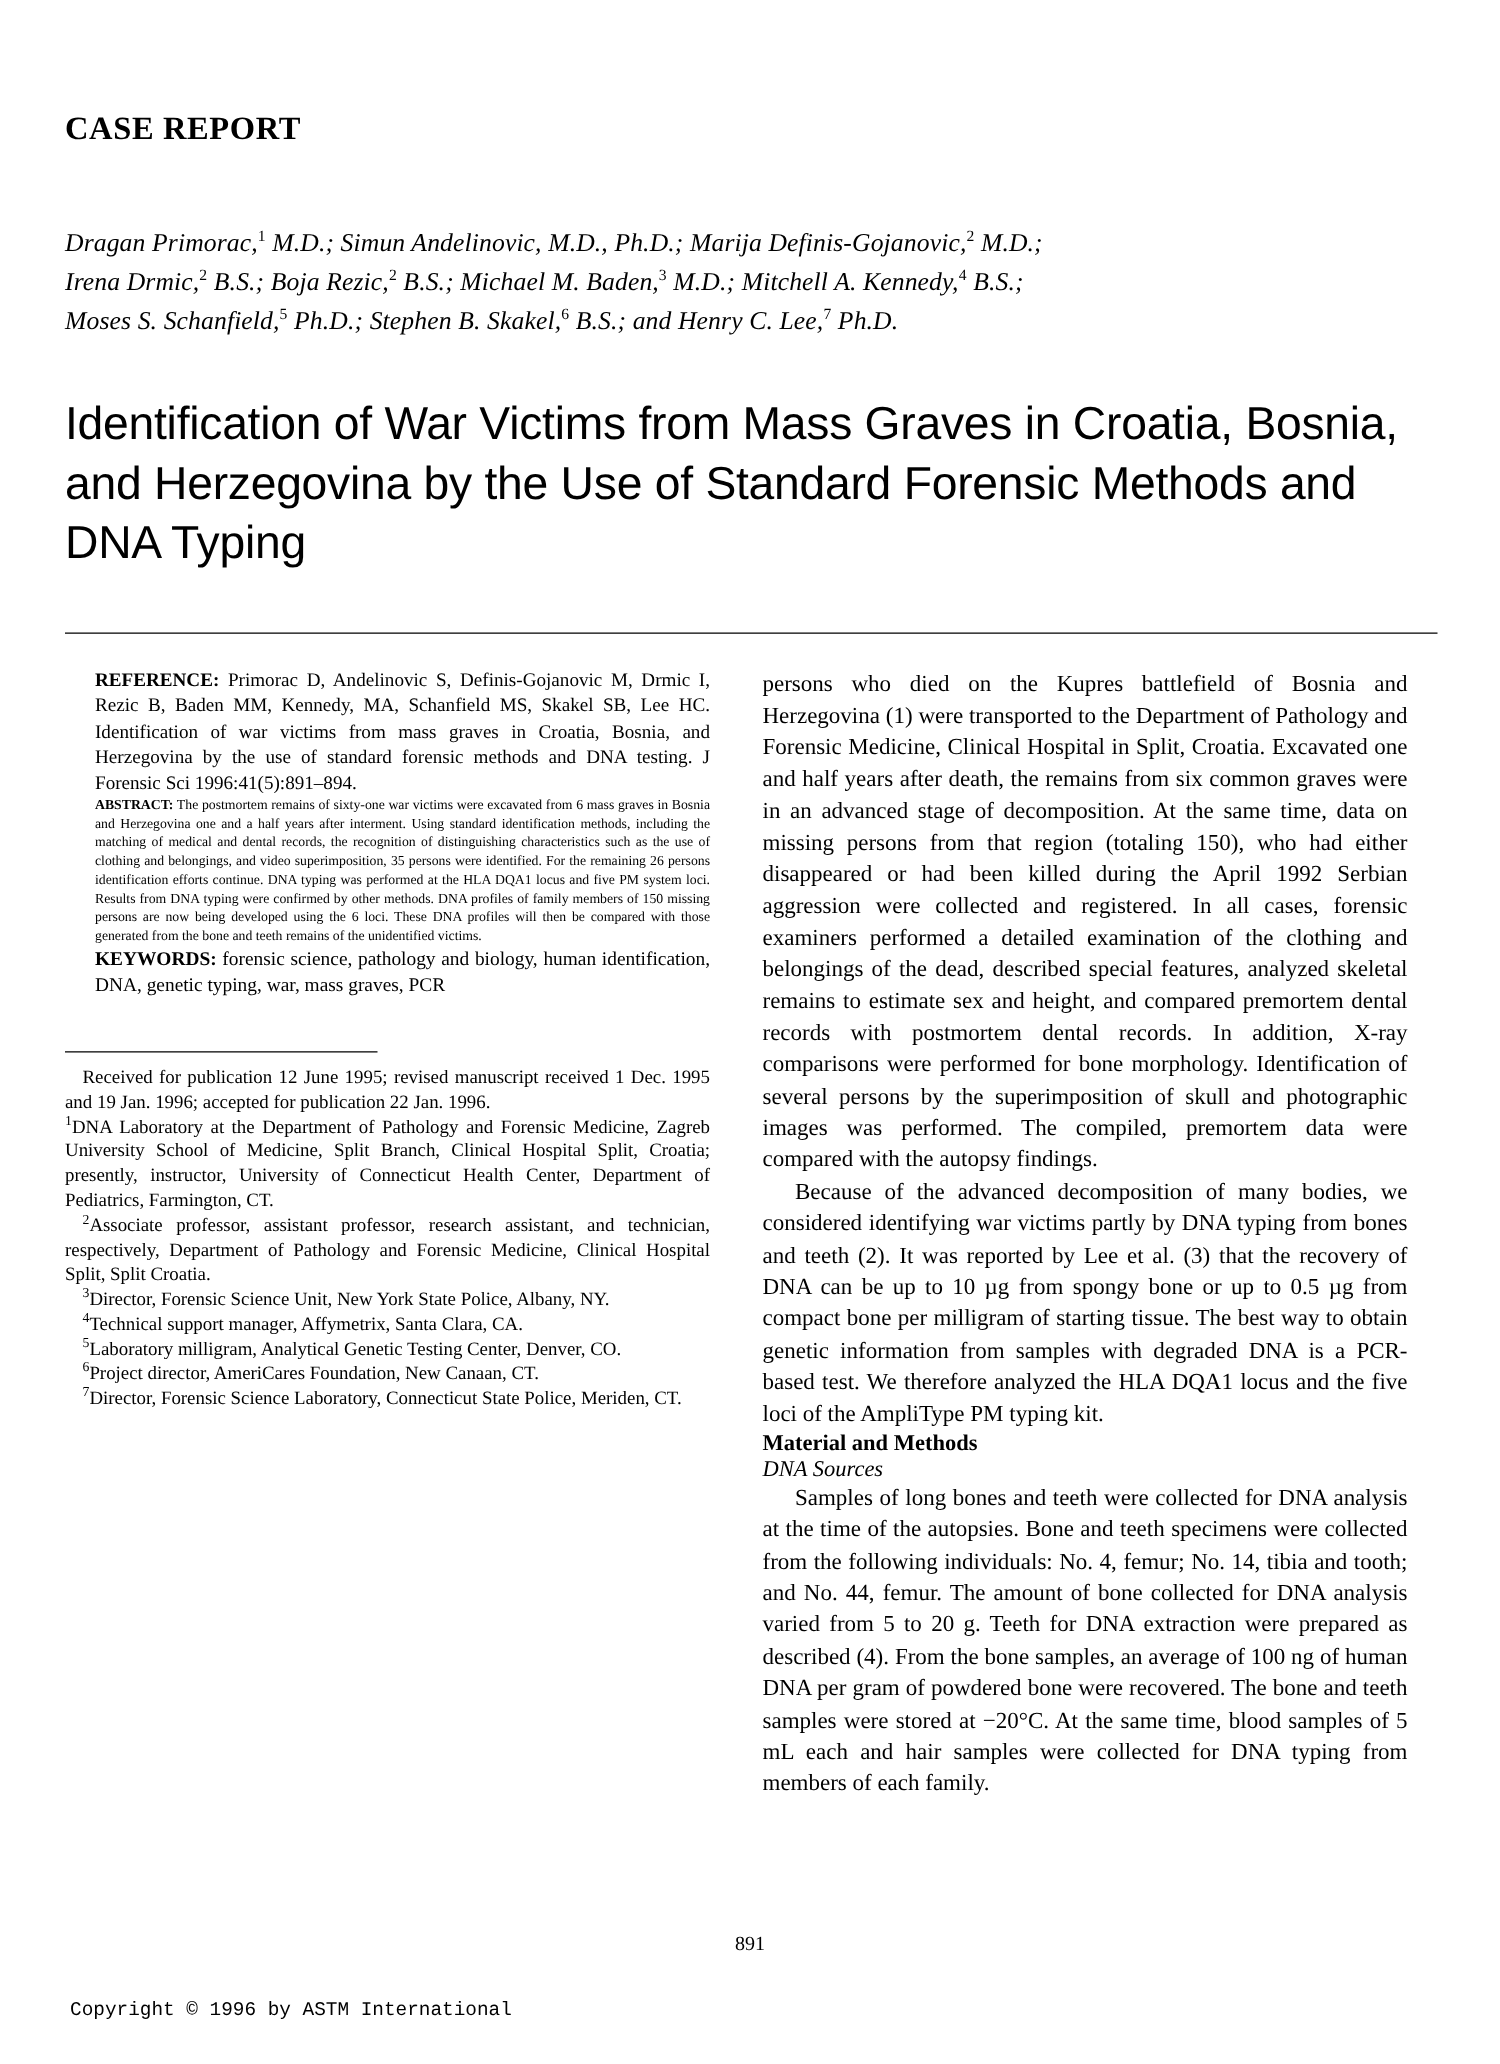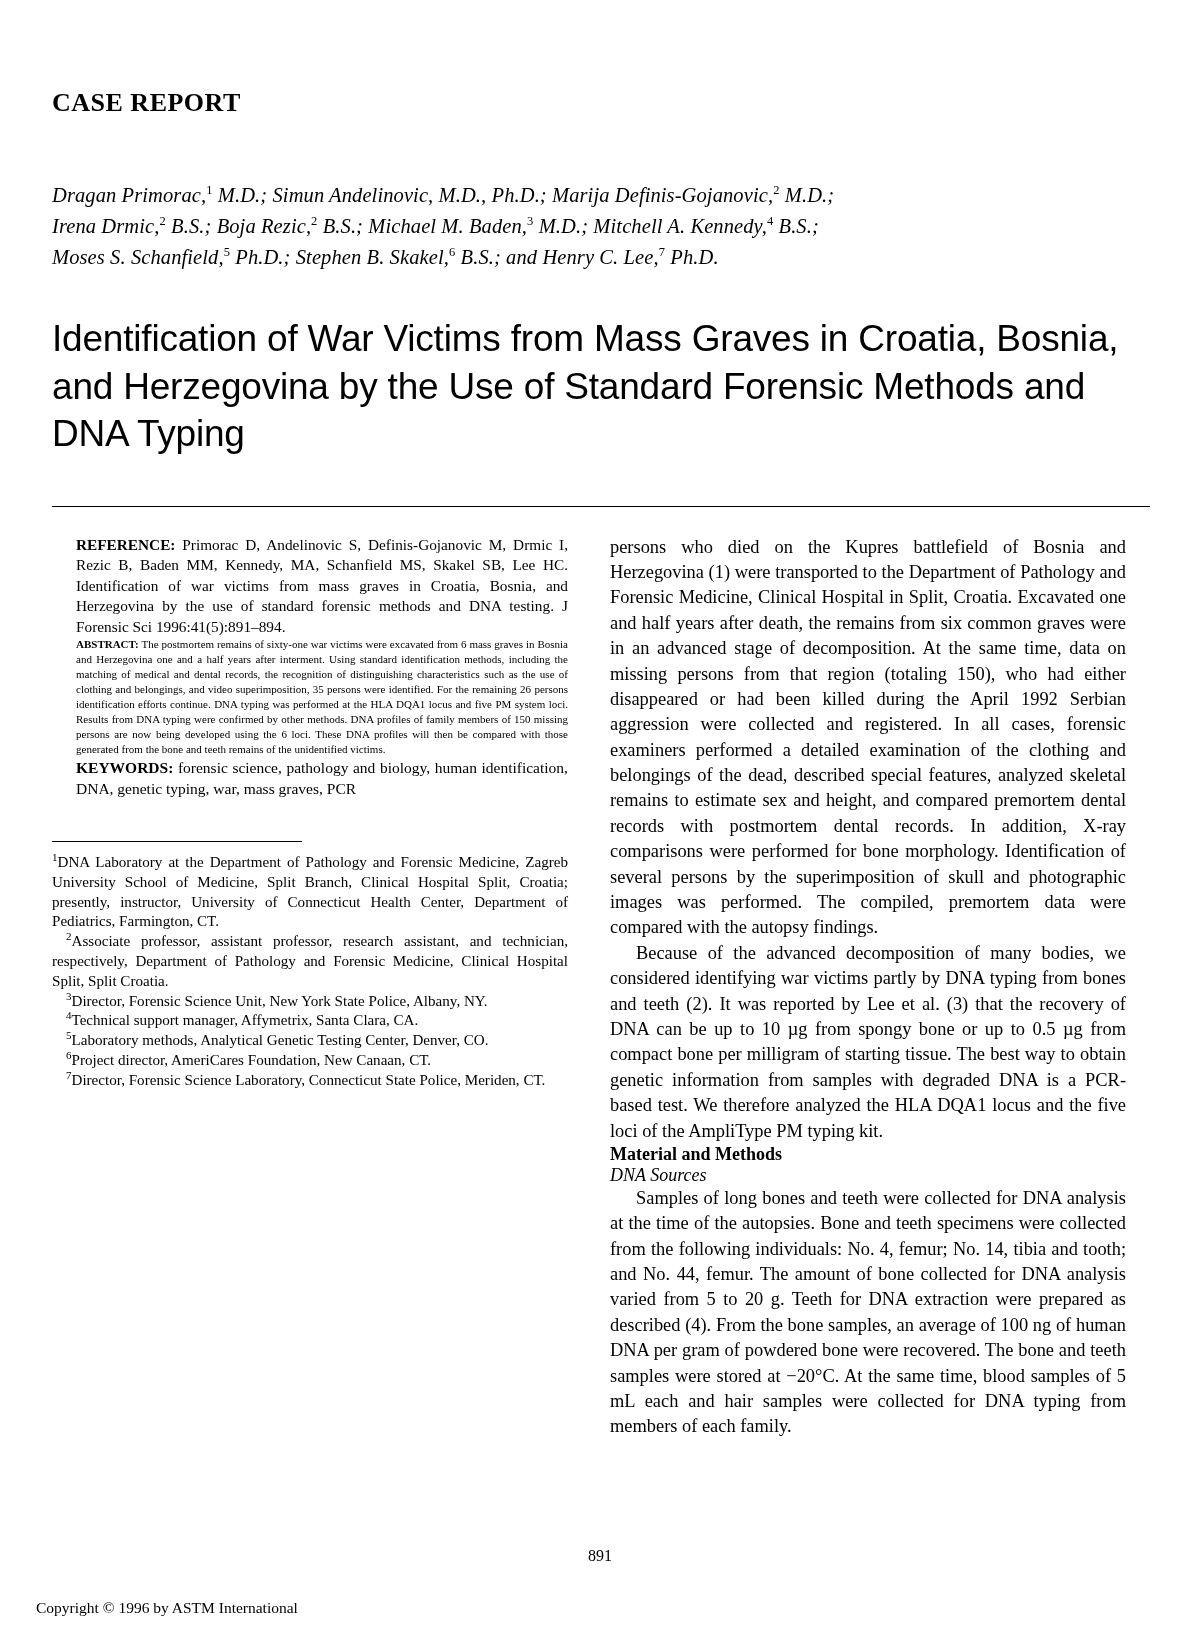--- a/index.html
+++ b/index.html
@@ -161,23 +161,24 @@
   .page-number {
     position: absolute;
     left: 0;
     right: 0;
     bottom: 86px;
     text-align: center;
     font-size: 16px;
   }
   .copyright {
     position: absolute;
-    left: 36px;
+    left: 56px;
     bottom: 34px;
     font-size: 15.5px;
+    font-family: Liberation Mono, monospace;
   }
 </style>
 </head>
 <body>
 
 <div class="page">
 
   <div class="case-report">CASE REPORT</div>
 
   <div class="authors">
@@ -203,25 +204,26 @@
       <p class="ref-block"><span class="lead">REFERENCE:</span><span> Primorac D, Andelinovic S, Definis-Gojanovic M, Drmic I, Rezic B, Baden MM, Kennedy, MA, Schanfield MS, Skakel SB, Lee HC. Identification of war victims from mass graves in Croatia, Bosnia, and Herzegovina by the use of standard forensic methods and DNA testing. J Forensic Sci 1996:41(5):891–894.</span></p>
 
       <p class="abstract-block"><span class="lead">ABSTRACT:</span><span> The postmortem remains of sixty-one war victims were excavated from 6 mass graves in Bosnia and Herzegovina one and a half years after interment. Using standard identification methods, including the matching of medical and dental records, the recognition of distinguishing characteristics such as the use of clothing and belongings, and video superimposition, 35 persons were identified. For the remaining 26 persons identification efforts continue. DNA typing was performed at the HLA DQA1 locus and five PM system loci. Results from DNA typing were confirmed by other methods. DNA profiles of family members of 150 missing persons are now being developed using the 6 loci. These DNA profiles will then be compared with those generated from the bone and teeth remains of the unidentified victims.</span></p>
 
       <p class="keywords-block"><span class="lead">KEYWORDS:</span><span> forensic science, pathology and biology, human identification, DNA, genetic typing, war, mass graves, PCR</span></p>
 
 
       <div class="footnote-rule"></div>
 
       <div class="footnotes">
+        <p class="indent"><span>Received for publication 12 June 1995; revised manuscript received 1 Dec. 1995 and 19 Jan. 1996; accepted for publication 22 Jan. 1996.</span></p>
         <p><sup>1</sup><span>DNA Laboratory at the Department of Pathology and Forensic Medicine, Zagreb University School of Medicine, Split Branch, Clinical Hospital Split, Croatia; presently, instructor, University of Connecticut Health Center, Department of Pediatrics, Farmington, CT.</span></p>
         <p class="indent"><sup>2</sup><span>Associate professor, assistant professor, research assistant, and technician, respectively, Department of Pathology and Forensic Medicine, Clinical Hospital Split, Split Croatia.</span></p>
         <p class="indent"><sup>3</sup><span>Director, Forensic Science Unit, New York State Police, Albany, NY.</span></p>
         <p class="indent"><sup>4</sup><span>Technical support manager, Affymetrix, Santa Clara, CA.</span></p>
-        <p class="indent"><sup>5</sup><span>Laboratory methods, Analytical Genetic Testing Center, Denver, CO.</span></p>
+        <p class="indent"><sup>5</sup><span>Laboratory milligram, Analytical Genetic Testing Center, Denver, CO.</span></p>
         <p class="indent"><sup>6</sup><span>Project director, AmeriCares Foundation, New Canaan, CT.</span></p>
         <p class="indent"><sup>7</sup><span>Director, Forensic Science Laboratory, Connecticut State Police, Meriden, CT.</span></p>
       </div>
 
     </div>
 
     <div class="col">
       <p class="body-para">persons who died on the Kupres battlefield of Bosnia and Herzegovina (1) were transported to the Department of Pathology and Forensic Medicine, Clinical Hospital in Split, Croatia. Excavated one and half years after death, the remains from six common graves were in an advanced stage of decomposition. At the same time, data on missing persons from that region (totaling 150), who had either disappeared or had been killed during the April 1992 Serbian aggression were collected and registered. In all cases, forensic examiners performed a detailed examination of the clothing and belongings of the dead, described special features, analyzed skeletal remains to estimate sex and height, and compared premortem dental records with postmortem dental records. In addition, X-ray comparisons were performed for bone morphology. Identification of several persons by the superimposition of skull and photographic images was performed. The compiled, premortem data were compared with the autopsy findings.</p>
       <p class="body-para indent">Because of the advanced decomposition of many bodies, we considered identifying war victims partly by DNA typing from bones and teeth (2). It was reported by Lee et al. (3) that the recovery of DNA can be up to 10 µg from spongy bone or up to 0.5 µg from compact bone per milligram of starting tissue. The best way to obtain genetic information from samples with degraded DNA is a PCR-based test. We therefore analyzed the HLA DQA1 locus and the five loci of the AmpliType PM typing kit.</p>
       <p class="section-head">Material and Methods</p>

